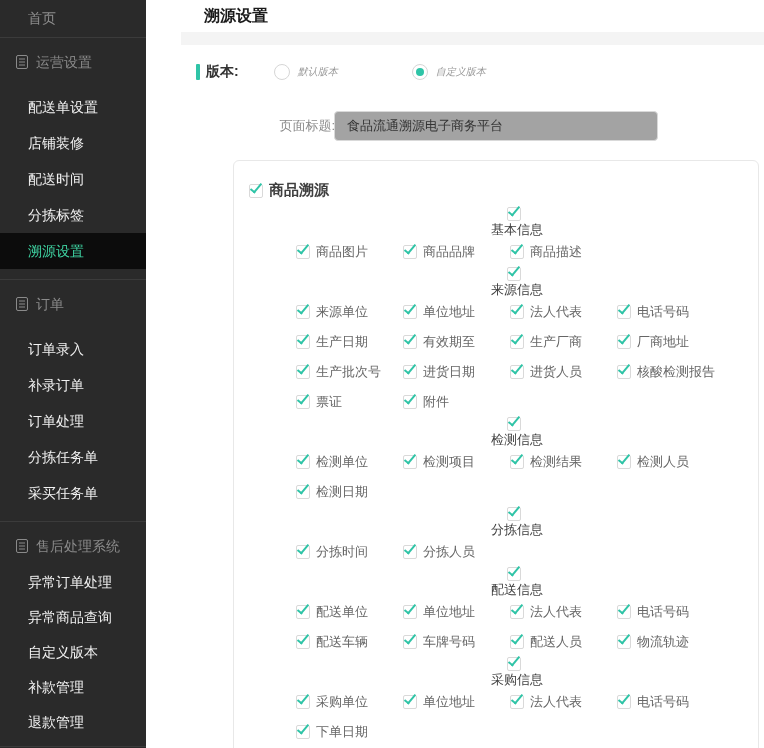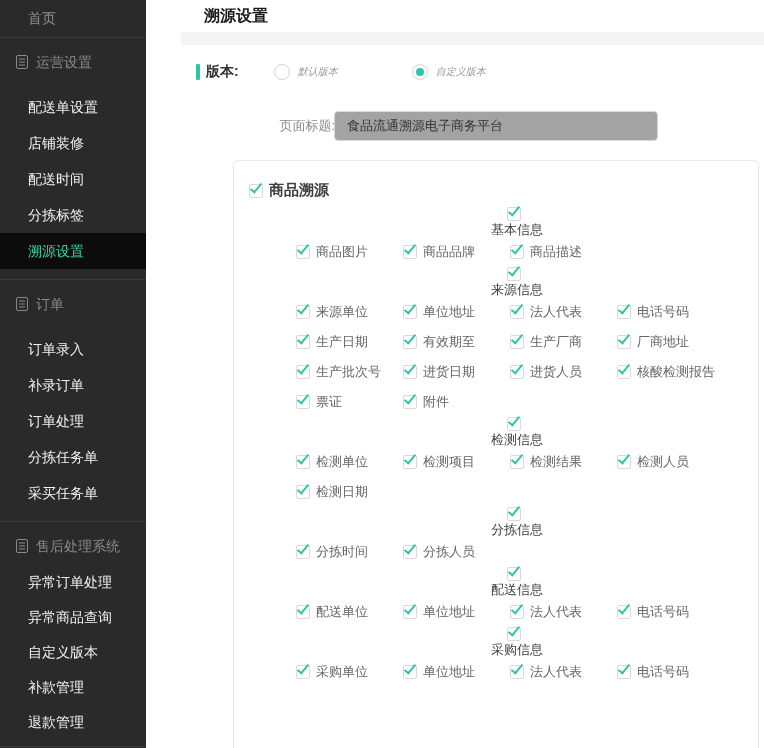--- a/index.html
+++ b/index.html
@@ -380,20 +380,46 @@
           </span>
           <span>法人代表</span>
         </span>
       <span class="leaf wide">
           <span class="cb">
             <i class="check"></i>
           </span>
           <span>电话号码</span>
         </span>
     </div>
+    <div class="row leaves">
+      <span class="leaf">
+          <span class="cb">
+            <i class="check"></i>
+          </span>
+          <span>配送车辆</span>
+        </span>
+      <span class="leaf">
+          <span class="cb">
+            <i class="check"></i>
+          </span>
+          <span>车牌号码</span>
+        </span>
+      <span class="leaf">
+          <span class="cb">
+            <i class="check"></i>
+          </span>
+          <span>配送人员</span>
+        </span>
+      <span class="leaf wide">
+          <span class="cb">
+            <i class="check"></i>
+          </span>
+          <span>物流轨迹</span>
+        </span>
+    </div>
 
     <div class="row group">
       <span class="cb">
           <i class="check"></i>
         </span>
       <span>采购信息</span>
     </div>
     <div class="row leaves">
       <span class="leaf">
           <span class="cb">
@@ -413,15 +439,23 @@
           </span>
           <span>法人代表</span>
         </span>
       <span class="leaf wide">
           <span class="cb">
             <i class="check"></i>
           </span>
           <span>电话号码</span>
         </span>
     </div>
+    <div class="row leaves">
+      <span class="leaf wide">
+          <span class="cb">
+            <i class="check"></i>
+          </span>
+          <span>下单日期</span>
+        </span>
+    </div>
 
   </div>
 </main>
 
 </body></html>

